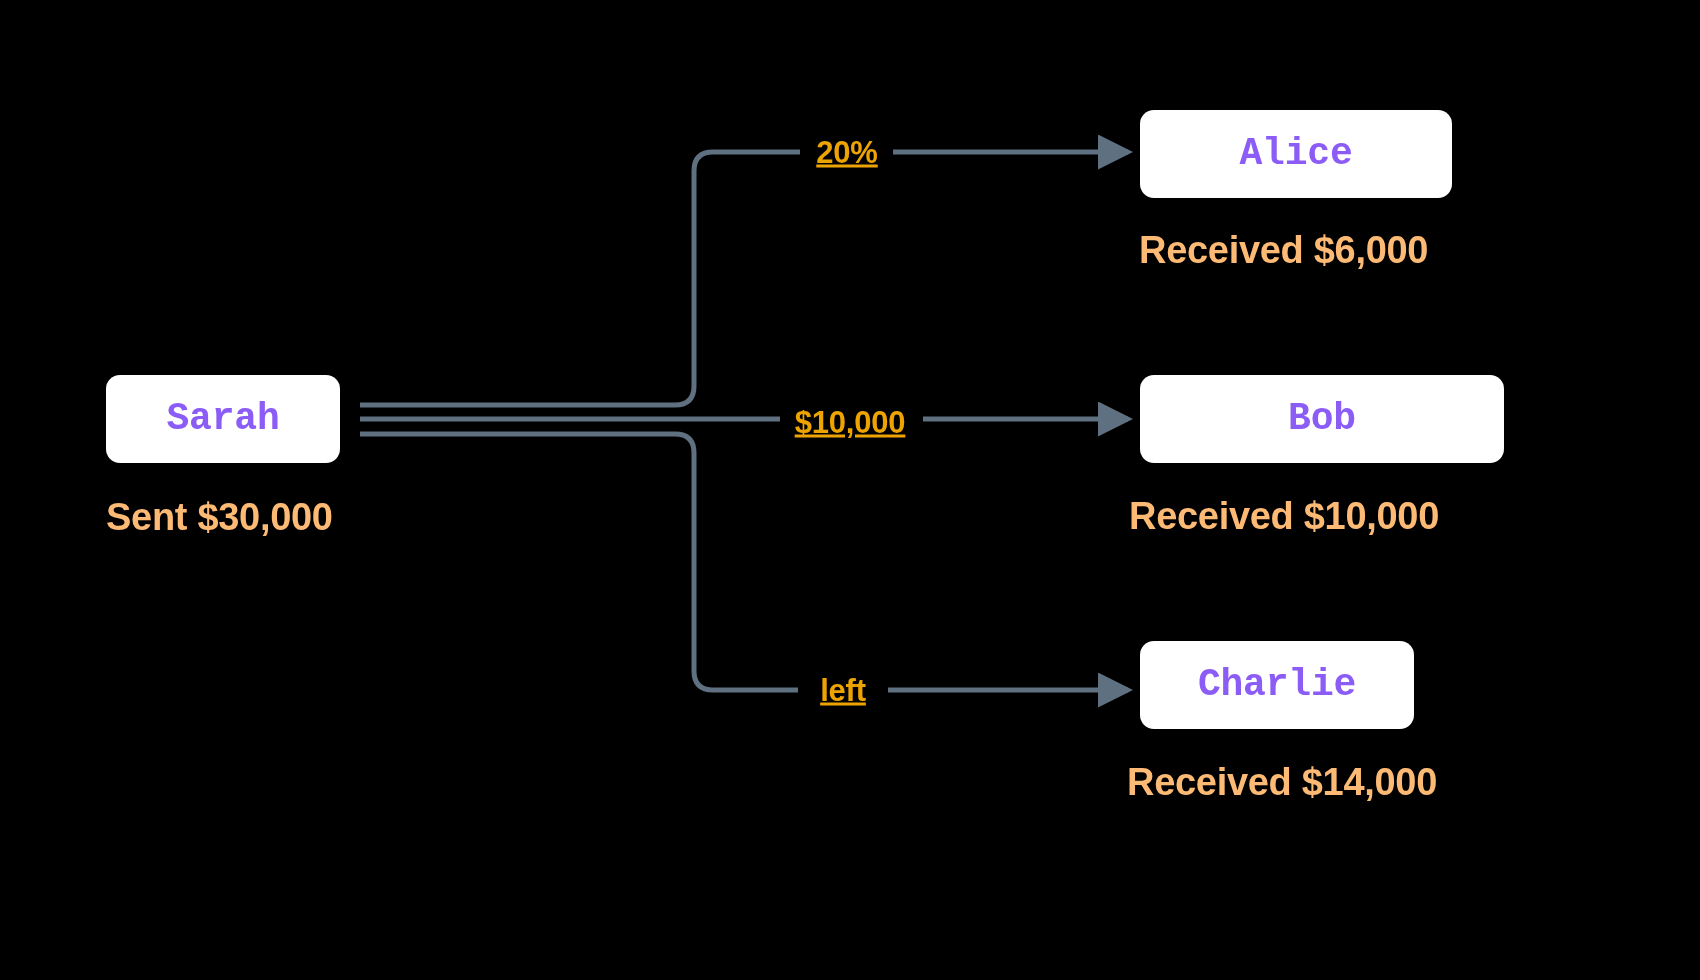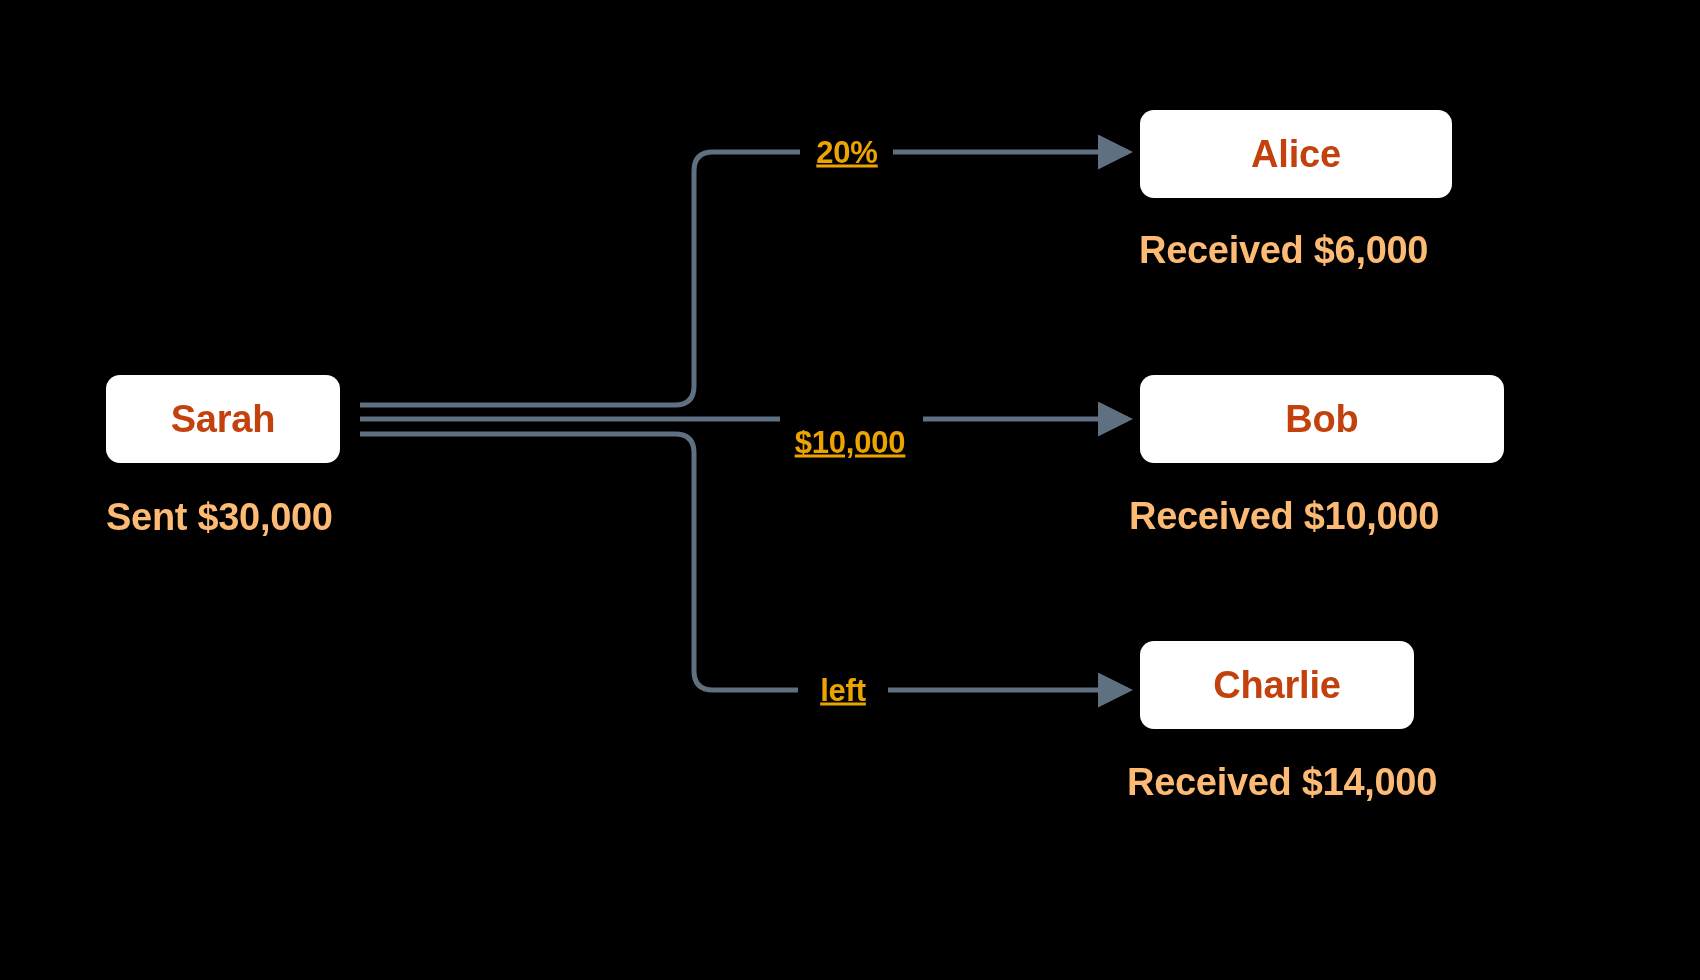--- a/index.html
+++ b/index.html
@@ -36,21 +36,22 @@
     align-items: center;
     justify-content: center;
     color: #000000;
     font-weight: 700;
     letter-spacing: -0.2px;
     box-sizing: border-box;
   }
   .node-label {
     font-size: 38px;
     line-height: 1;
-    color: #c2410c;
+    color: #8b5cf6;
+    font-family: Liberation Mono, monospace;
   }
   .sublabel {
     position: absolute;
     color: #fdba74;
     font-weight: 700;
     font-size: 38px;
     line-height: 1;
     white-space: nowrap;
     letter-spacing: -0.3px;
   }
@@ -74,21 +75,21 @@
   #node-charlie { left: 1140px; top: 641px; width: 274px; height: 88px; }
 
   
   #sub-sarah   { left: 106px;  top: 498px; }
   #sub-alice   { left: 1139px; top: 231px; }
   #sub-bob     { left: 1129px; top: 497px; }
   #sub-charlie { left: 1127px; top: 763px; }
 
   
   #lbl-alice   { left: 847px; top: 152px; }
-  #lbl-bob     { left: 850px; top: 422px; margin-top: 20px; }
+  #lbl-bob     { left: 850px; top: 422px; }
   #lbl-charlie { left: 843px; top: 690px; }
 </style>
 </head>
 <body>
 
 <div id="canvas">
 
   <svg id="edges" viewBox="0 0 1700 980" width="1700" height="980" xmlns="http://www.w3.org/2000/svg">
     <defs>
       <marker id="arrowhead" markerWidth="7" markerHeight="7" refX="6" refY="3.5" orient="auto" markerUnits="strokeWidth">

